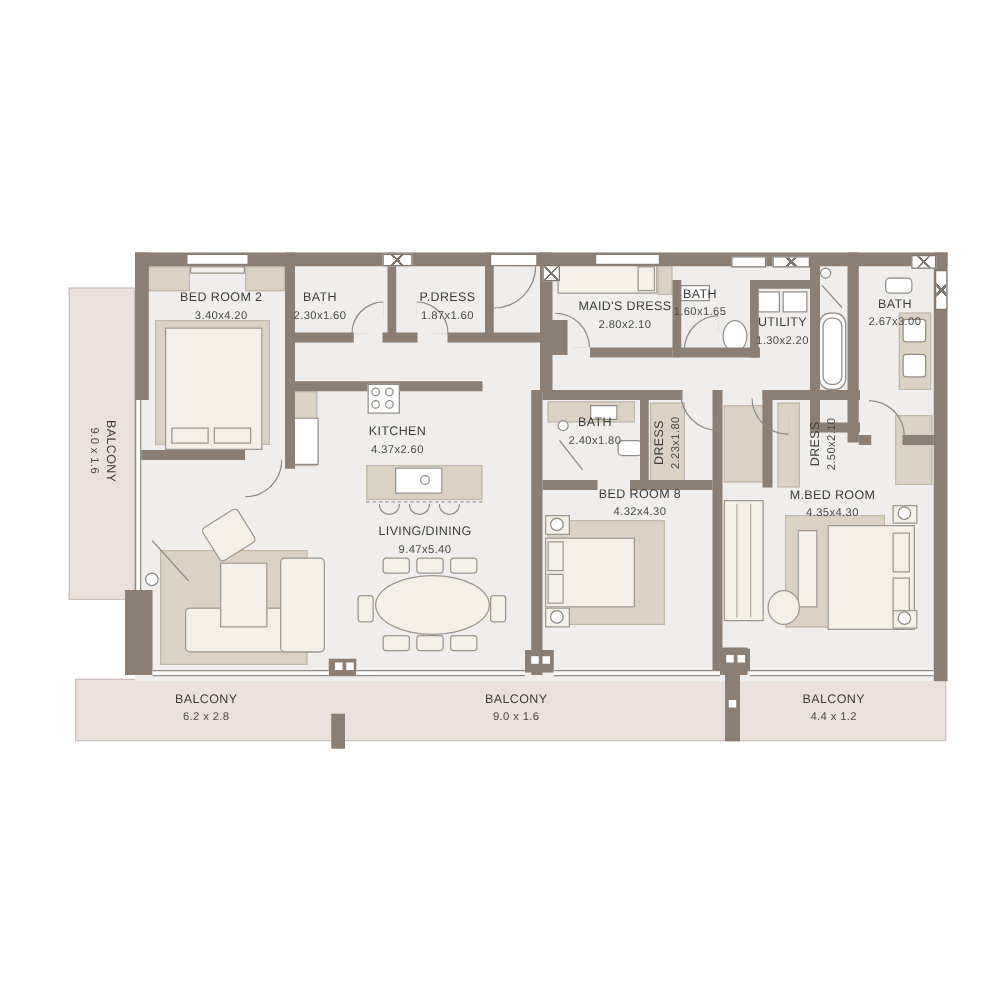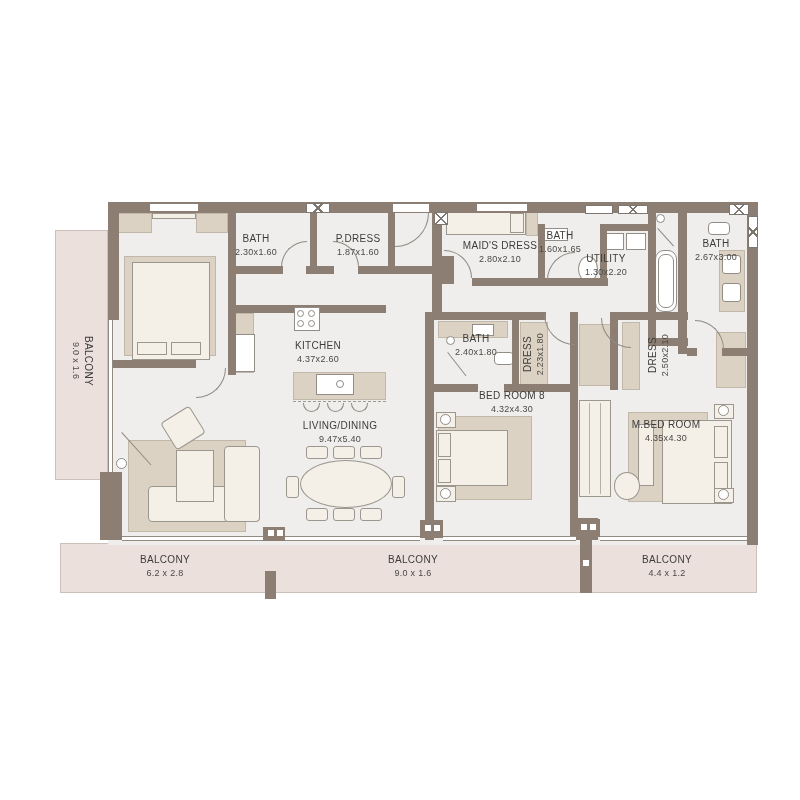--- a/index.html
+++ b/index.html
@@ -211,37 +211,41 @@
   <div class="arc arc-br" style="left:395px;top:213px;width:34px;height:34px;"></div>
   <div class="arc arc-tl" style="left:281px;top:241px;width:26px;height:26px;"></div>
   <div class="arc arc-tr" style="left:333px;top:241px;width:26px;height:26px;"></div>
   <div class="arc arc-br" style="left:196px;top:368px;width:30px;height:30px;"></div>
   <div class="arc arc-tr" style="left:444px;top:250px;width:28px;height:28px;"></div>
   <div class="arc arc-tl" style="left:547px;top:252px;width:28px;height:28px;"></div>
   <div class="arc arc-tr" style="left:695px;top:320px;width:29px;height:29px;"></div>
   <div class="arc arc-bl" style="left:544px;top:314px;width:31px;height:31px;"></div>
   <div class="arc arc-bl" style="left:601px;top:318px;width:30px;height:30px;"></div>
 
+  <div class="lbl" style="left:115px;top:233px;width:124px;">
+    <div class="lname">BED ROOM 2</div>
+    <div class="ldim">3.40x4.20</div>
+  </div>
   <div class="lbl" style="left:224px;top:233px;width:64px;">
     <div class="lname">BATH</div>
     <div class="ldim">2.30x1.60</div>
   </div>
   <div class="lbl" style="left:326px;top:233px;width:64px;">
     <div class="lname">P.DRESS</div>
     <div class="ldim">1.87x1.60</div>
   </div>
   <div class="lbl" style="left:452px;top:240px;width:96px;">
     <div class="lname">MAID'S DRESS</div>
     <div class="ldim">2.80x2.10</div>
   </div>
   <div class="lbl" style="left:534px;top:230px;width:52px;">
     <div class="lname">BATH</div>
     <div class="ldim">1.60x1.65</div>
   </div>
-  <div class="lbl" style="left:580px;top:253px;width:52px;">
+  <div class="lbl" style="left:600px;top:253px;width:52px;">
     <div class="lname">UTILITY</div>
     <div class="ldim">1.30x2.20</div>
   </div>
   <div class="lbl" style="left:686px;top:238px;width:60px;">
     <div class="lname">BATH</div>
     <div class="ldim">2.67x3.00</div>
   </div>
   <div class="lbl" style="left:286px;top:340px;width:64px;">
     <div class="lname">KITCHEN</div>
     <div class="ldim">4.37x2.60</div>
@@ -259,21 +263,21 @@
     <span class="ldim">2.23x1.80</span>
   </div>
   <div class="lbl" style="left:468px;top:390px;width:88px;">
     <div class="lname">BED ROOM 8</div>
     <div class="ldim">4.32x4.30</div>
   </div>
   <div class="vlbl ccw" style="left:642px;top:322px;width:32px;height:66px;">
     <span class="lname">DRESS</span>
     <span class="ldim">2.50x2.10</span>
   </div>
-  <div class="lbl" style="left:622px;top:391px;width:88px;margin-top:28px;">
+  <div class="lbl" style="left:622px;top:391px;width:88px;">
     <div class="lname">M.BED ROOM</div>
     <div class="ldim">4.35x4.30</div>
   </div>
 
   <div class="vlbl cw" style="left:66px;top:325px;width:32px;height:72px;">
     <span class="lname">BALCONY</span>
     <span class="ldim">9.0 x 1.6</span>
   </div>
   <div class="lbl" style="left:125px;top:554px;width:80px;">
     <div class="lname">BALCONY</div>

